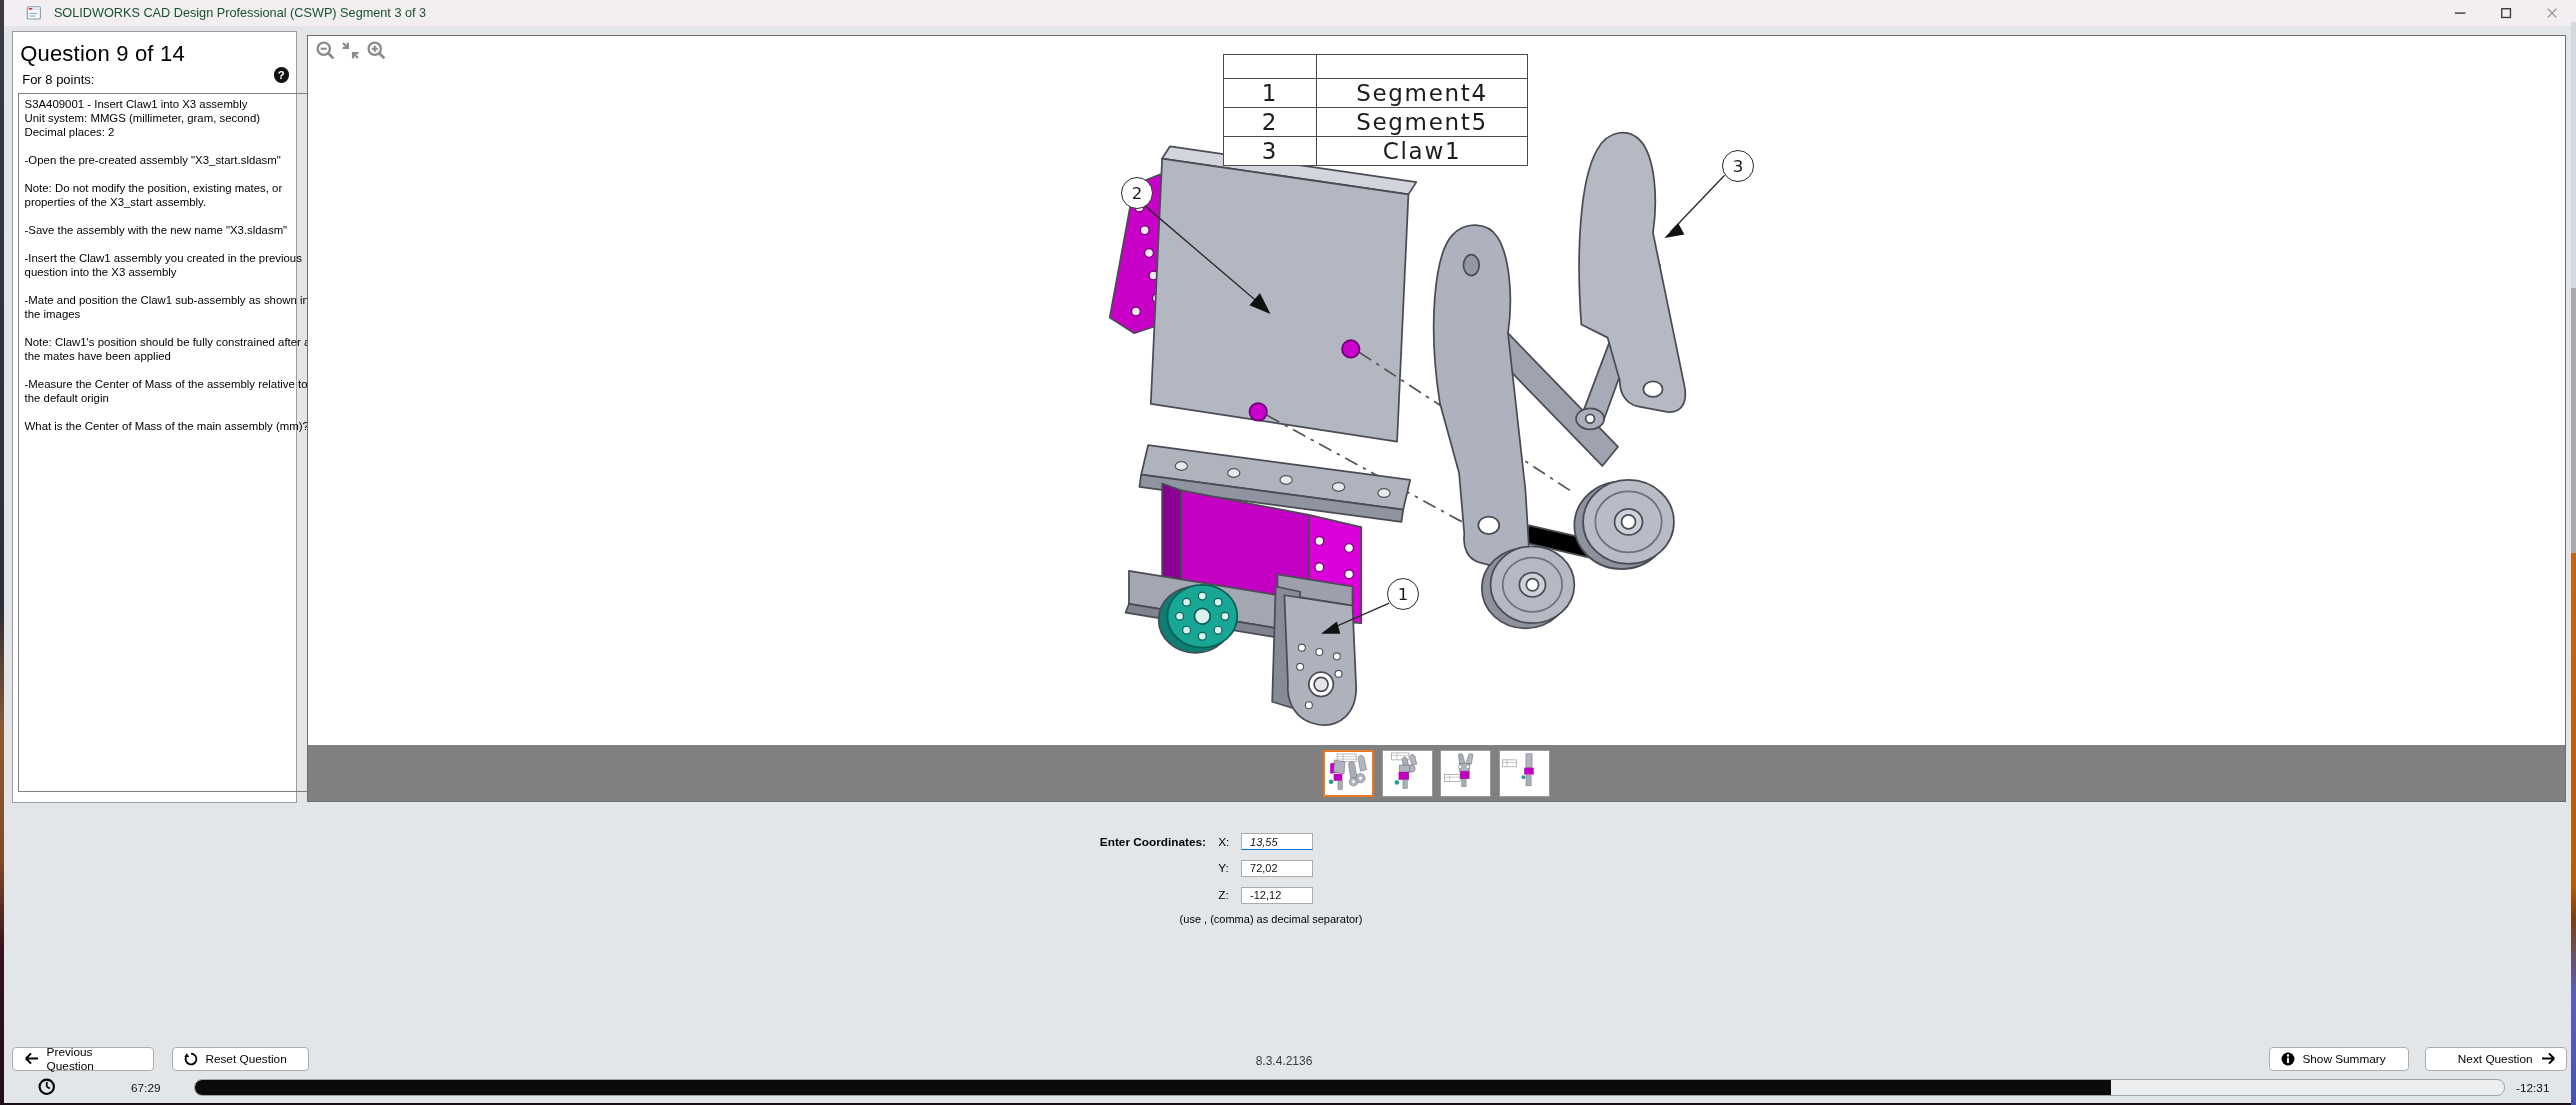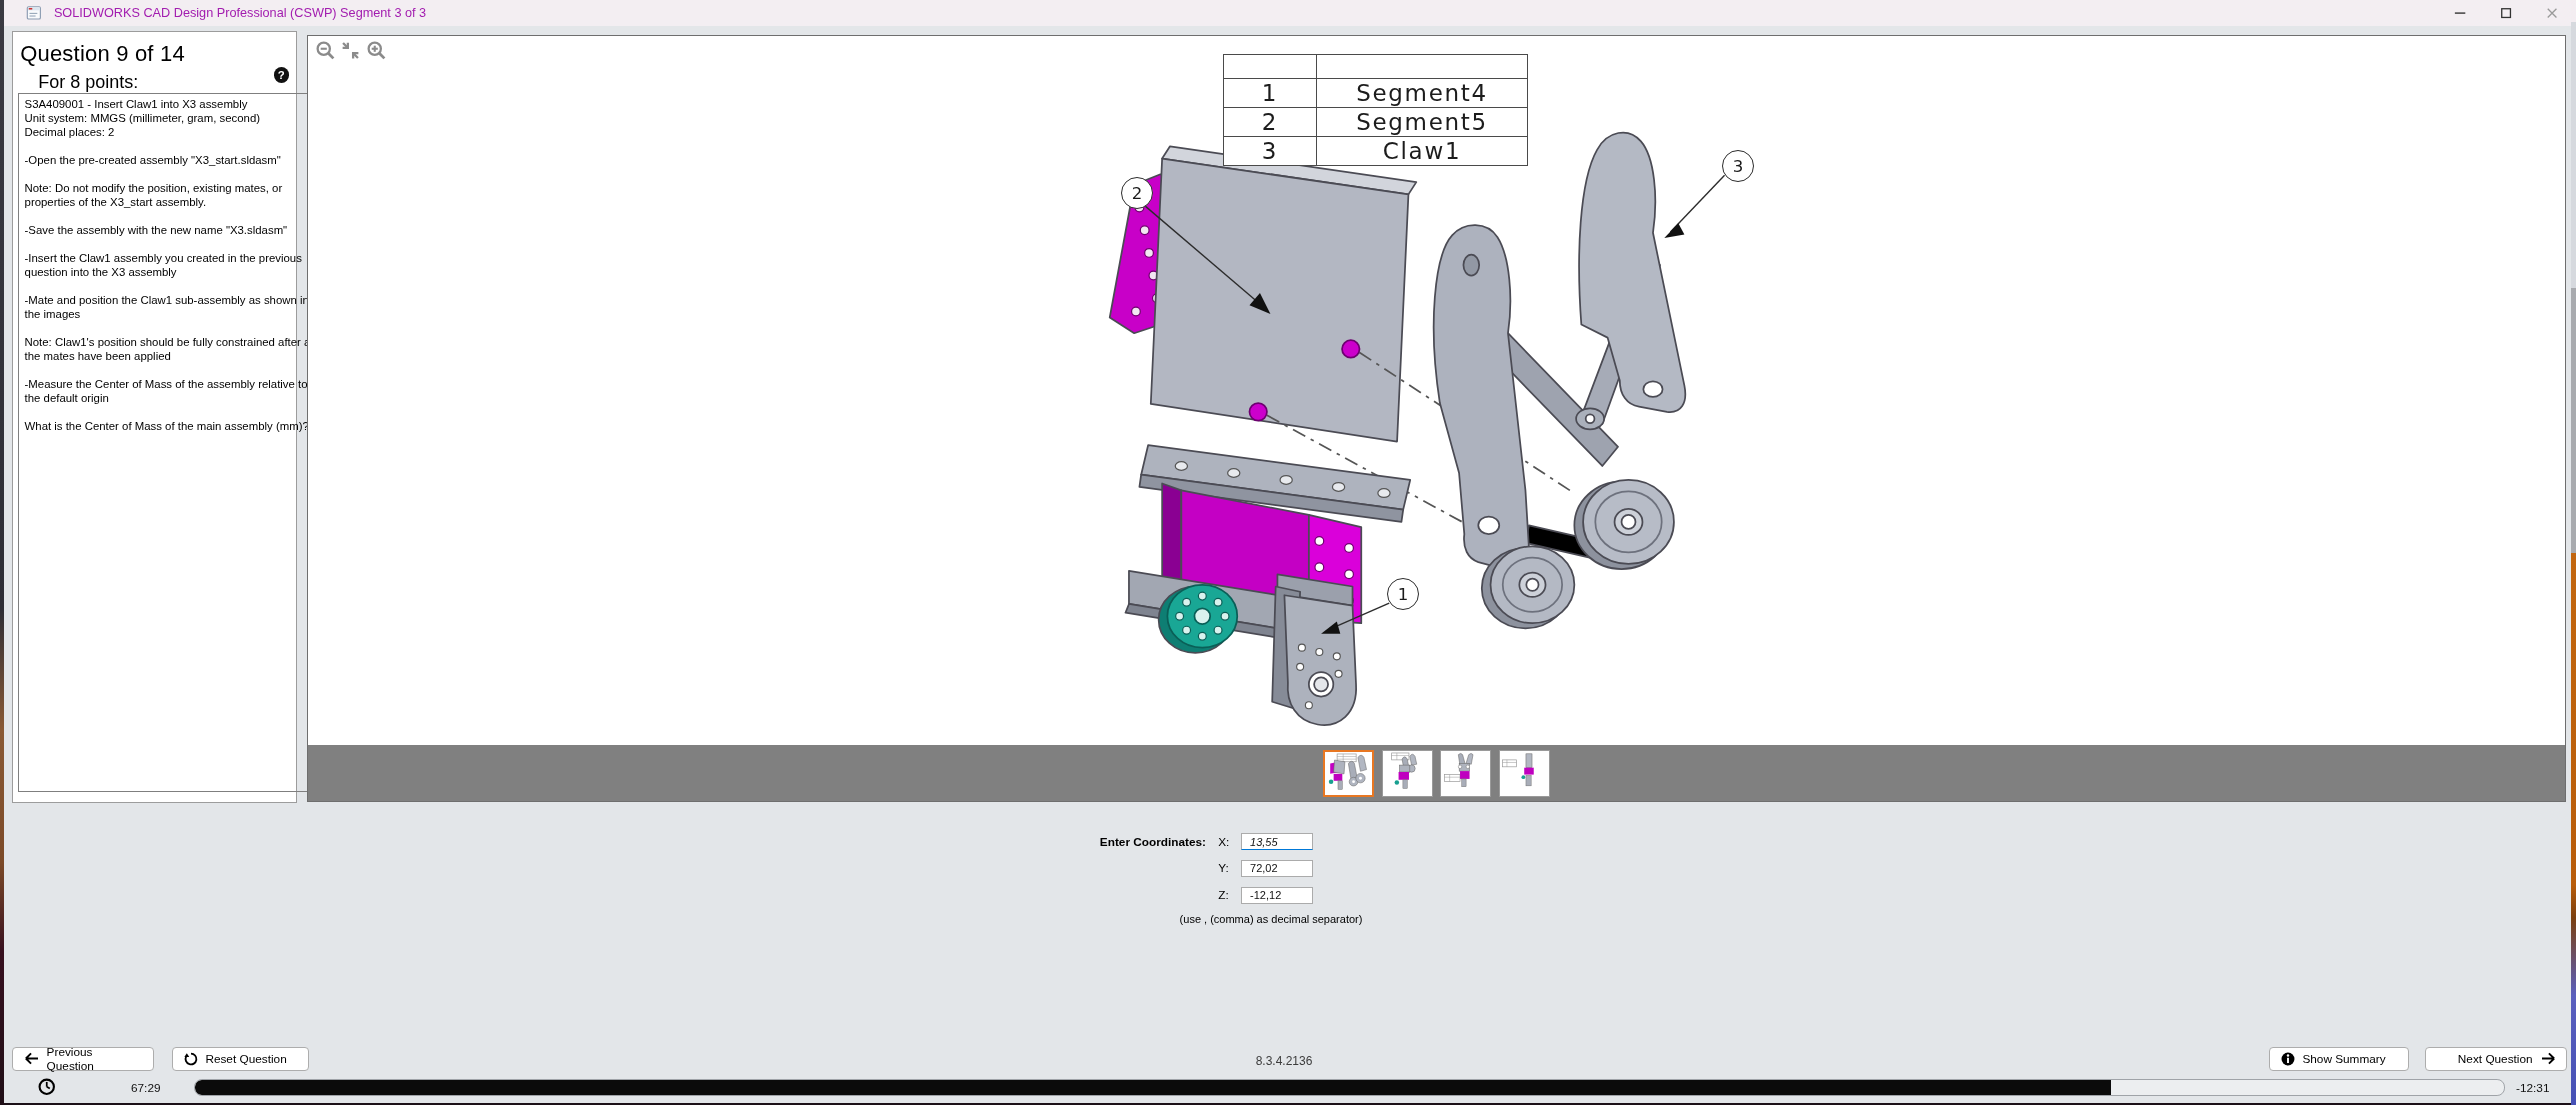--- a/index.html
+++ b/index.html
@@ -3,32 +3,32 @@
 <meta charset="utf-8">
 <style>
   html,body{margin:0;padding:0;}
   body{
     width:2576px;height:1106px;position:relative;overflow:hidden;
     background:#e3e6e9;font-family:"Liberation Sans",sans-serif;color:#000;
   }
   
   .titlebar{position:absolute;left:0;top:0;width:2576px;height:26px;background:#f3eef2;display:flex;align-items:center;}
   .app-icon{margin-left:26px;width:15.7px;height:15.7px;flex:0 0 auto;}
-  .title-text{margin-left:12.2px;font-size:12.7px;color:#a21caf;white-space:nowrap;}
+  .title-text{margin-left:12.2px;font-size:12.7px;color:#14532d;white-space:nowrap;}
   .win-controls{position:absolute;right:12.2px;top:0;height:26px;display:flex;align-items:center;gap:23px;}
   .win-btn{width:23px;height:21px;display:flex;align-items:center;justify-content:center;}
   .edge-left{position:absolute;left:0;top:0;width:4.4px;height:1106px;z-index:50;
     background:linear-gradient(180deg,#3a3a42 0%,#2e2e36 55%,#8a5a35 66%,#7c4a28 78%,#38101f 86%,#1f0e16 100%);}
   .edge-right{position:absolute;right:0;top:0;width:5.2px;height:1106px;z-index:50;
     background:linear-gradient(180deg,#f3edf1 0%,#f3edf1 2%,#d6d9de 2%,#d6d9de 26%,#a8aaae 26%,#a8aaae 50%,#c2660f 50%,#b85c0a 80%,#7a3f10 83%,#5a5fbe 90%,#4550b5 100%);}
   .edge-bottom{position:absolute;left:0;bottom:0;width:2576px;height:2.6px;background:#1c1018;z-index:49;}
   
   .qpanel{position:absolute;left:12.2px;top:31px;width:285px;height:772px;background:#fff;border:0.9px solid #9c9c9c;box-sizing:border-box;}
   .qheading{position:absolute;left:7px;top:8.7px;font-size:22px;font-weight:400;letter-spacing:0.2px;}
-  .qpoints{position:absolute;left:25px;top:40px;font-size:18px;}
+  .qpoints{position:absolute;left:9px;top:40px;font-size:13px;}
   .help-badge{position:absolute;right:7px;top:35px;width:15.7px;height:15.7px;border-radius:50%;background:#111;color:#fff;
     display:flex;align-items:center;justify-content:center;font-size:11.4px;font-weight:700;}
   .qbox{position:absolute;left:5.2px;top:61px;width:314px;height:699px;border:0.9px solid #7f7f7f;box-sizing:border-box;
     padding:2.6px 5.2px;font-size:11.4px;line-height:14px;white-space:pre-wrap;color:#000;overflow:hidden;}
   
   .main-area{position:absolute;left:307px;top:35px;width:2259px;height:767px;background:#fff;border:1.7px solid #6e6e6e;box-sizing:border-box;}
   .draw-svg{position:absolute;left:0;top:0;}
   .viewer-tools{position:absolute;left:7px;top:4.4px;display:flex;gap:4.4px;}
   .vtool{width:21px;height:21px;}
   .bom{position:absolute;left:915px;top:17.5px;border-collapse:collapse;background:#fff;

